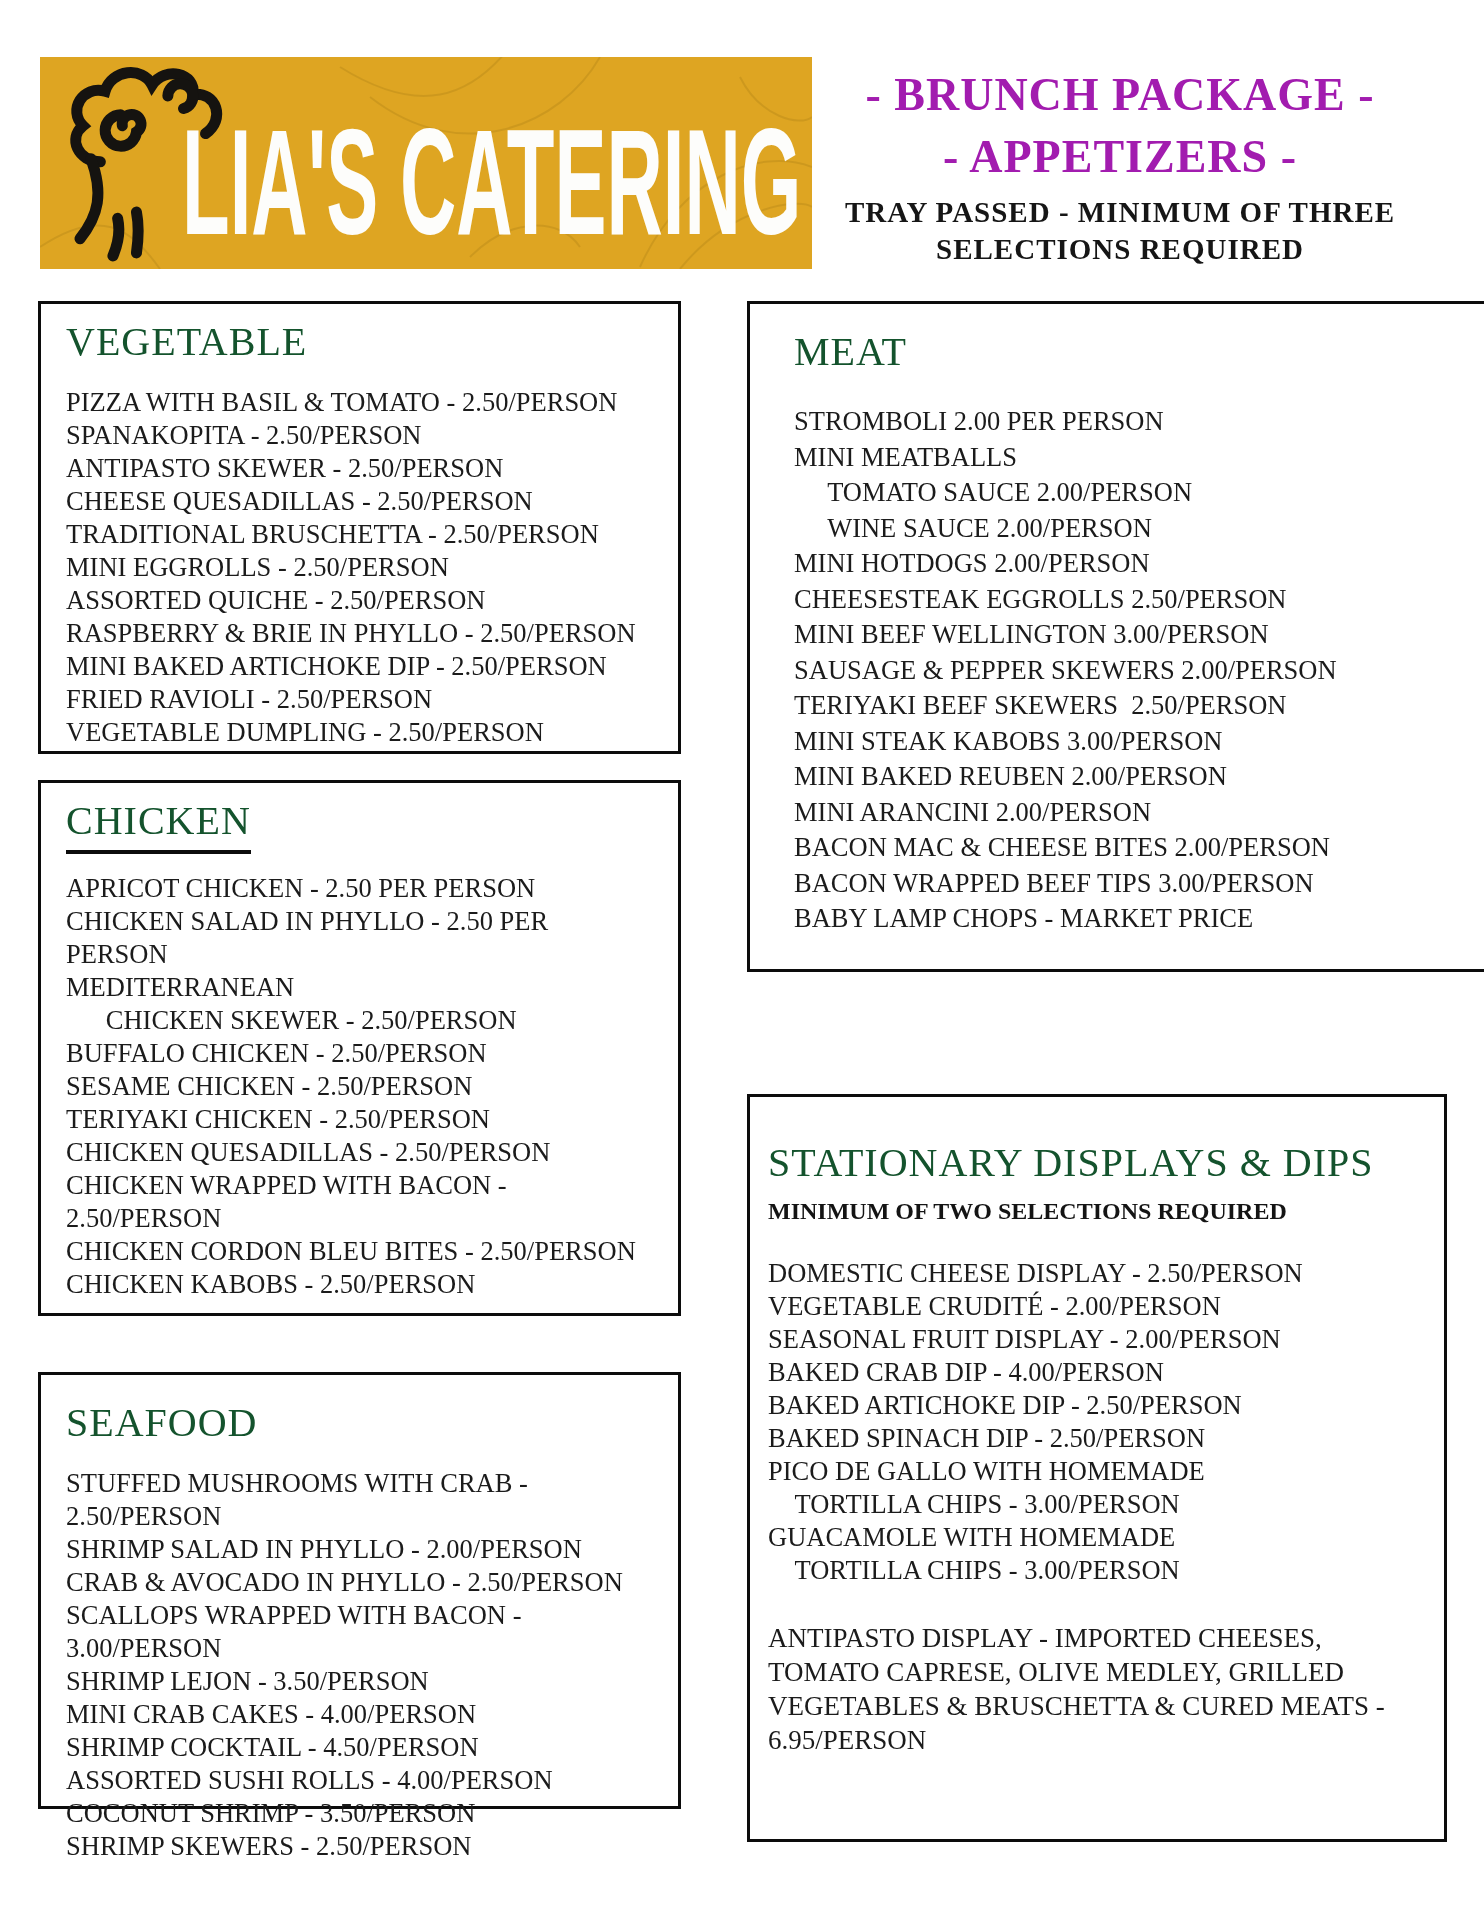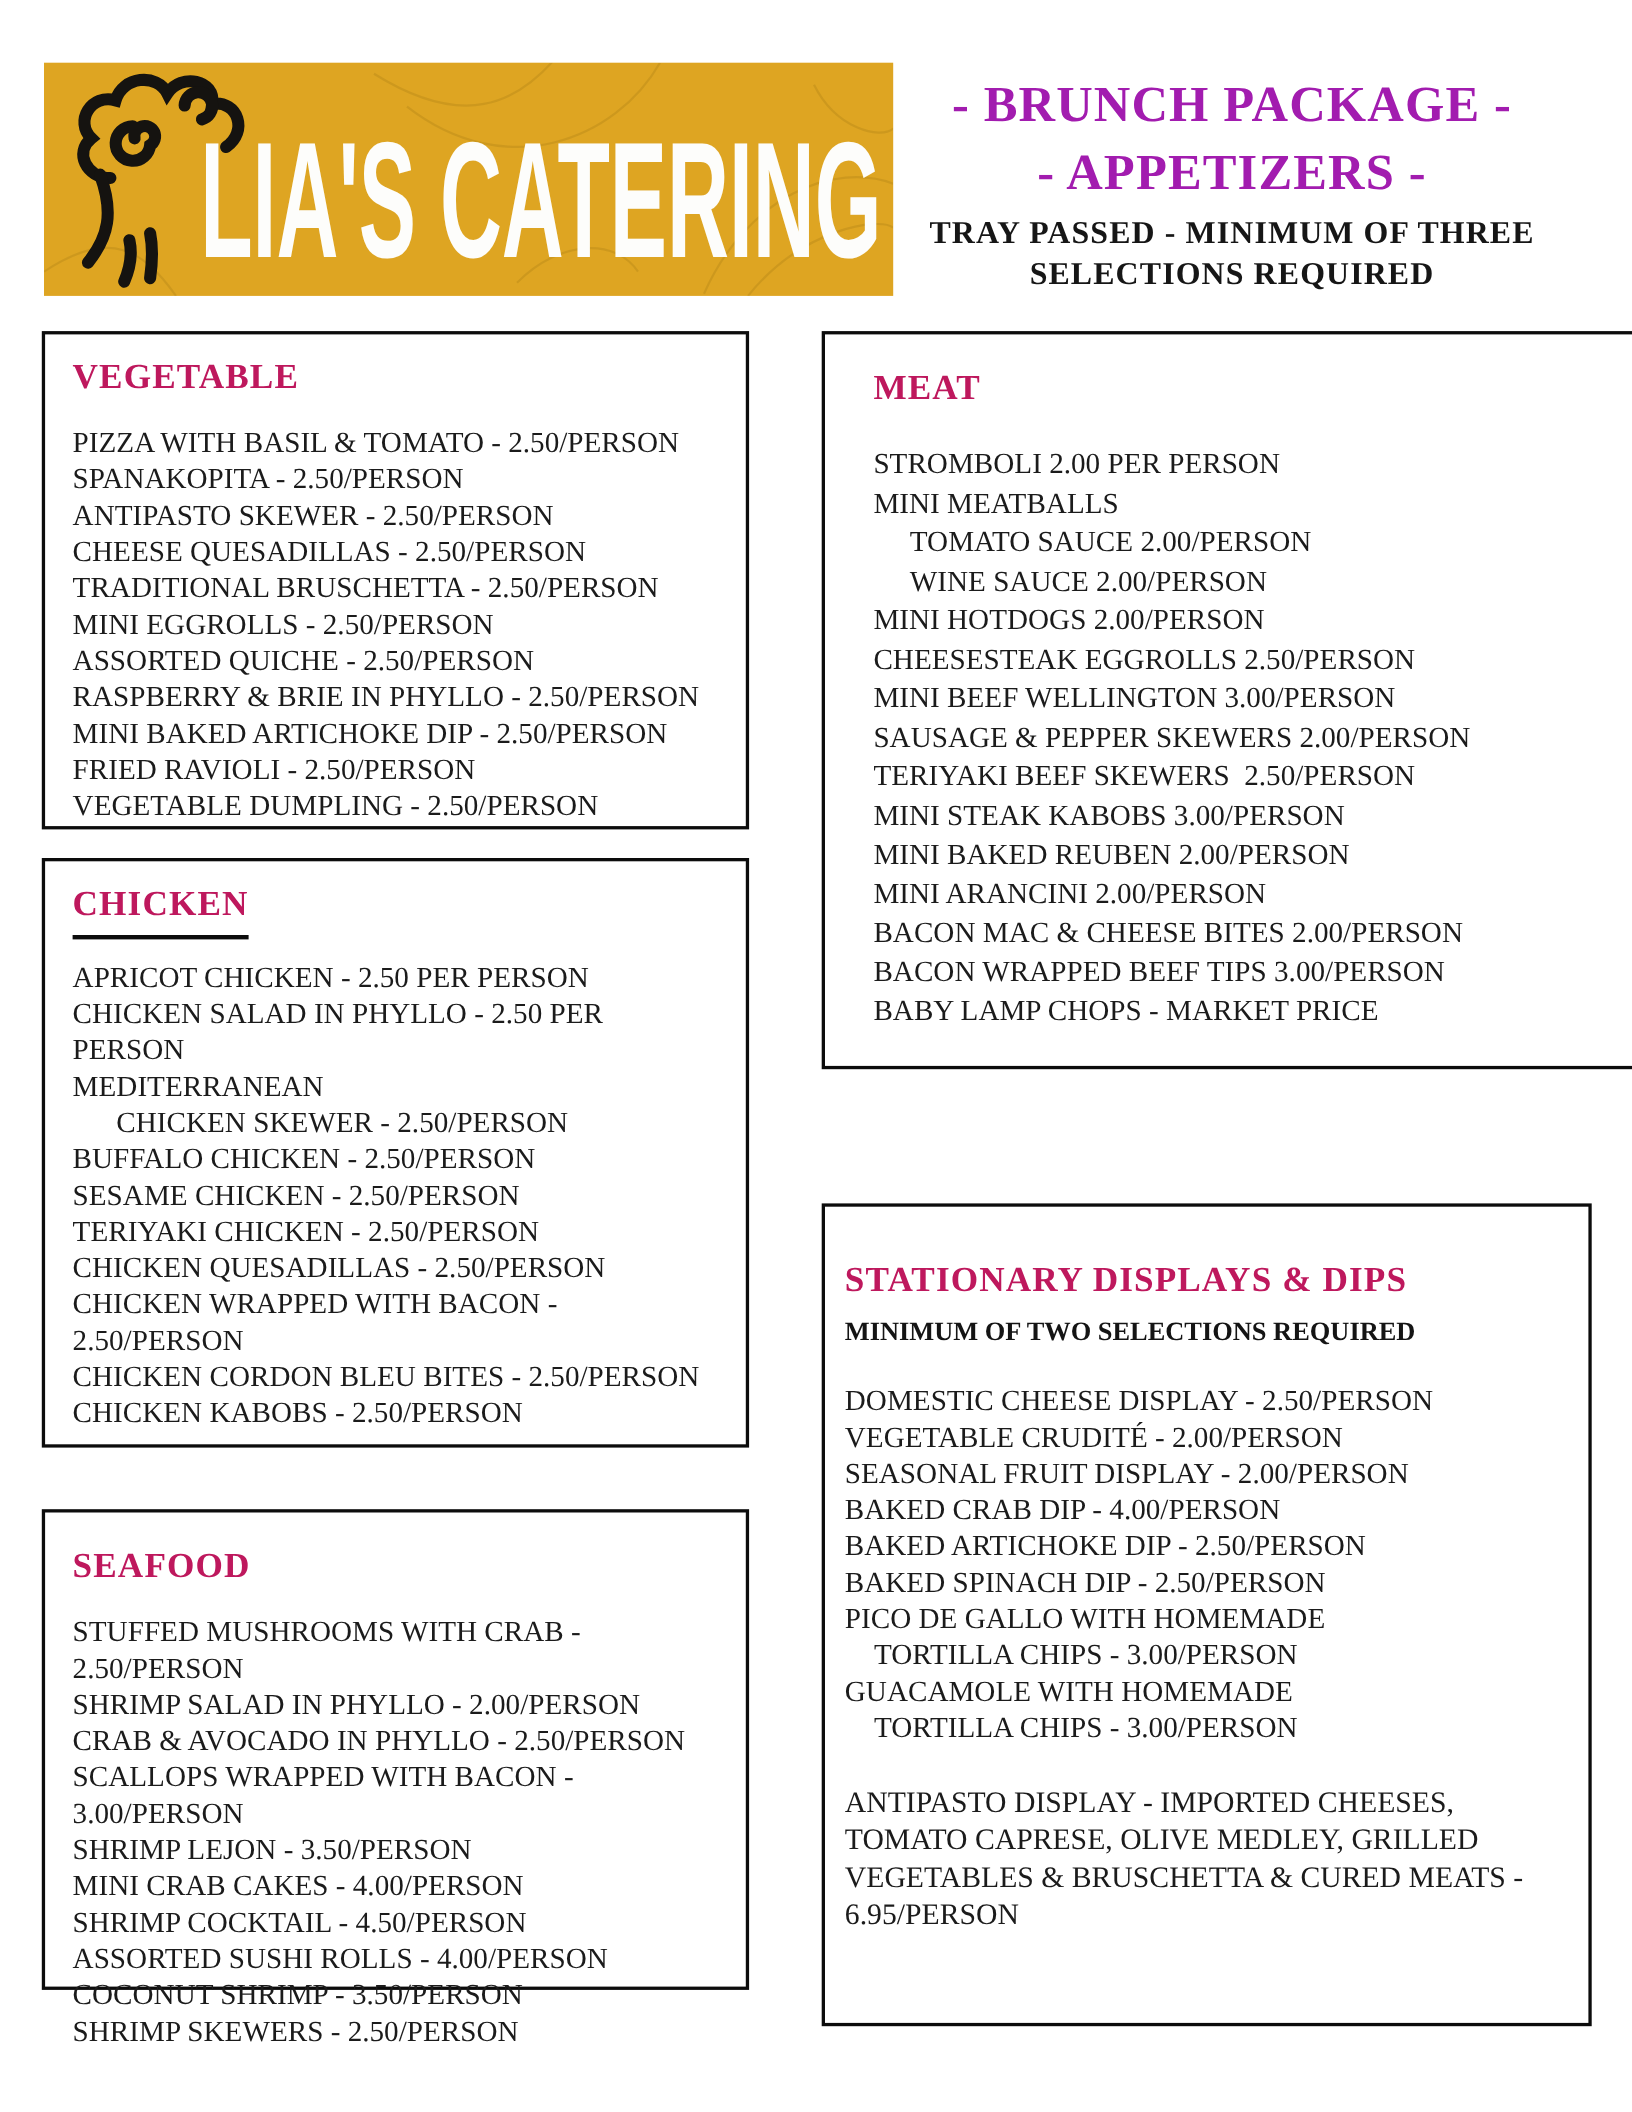--- a/index.html
+++ b/index.html
@@ -16,21 +16,21 @@
          transform:scale(.52,1);transform-origin:left bottom;letter-spacing:0px;}
 
   
   .header-text{position:absolute;left:830px;top:50px;width:580px;text-align:center;}
   .h1{font-size:46px;line-height:62px;font-weight:700;letter-spacing:1px;color:#a21caf;}
   .h3{font-size:29px;line-height:37px;font-weight:700;letter-spacing:1px;margin-top:6px;color:#161616;}
 
   
   .box{position:absolute;border:3px solid #0c0c0c;background:#fff;box-sizing:border-box;
        padding:12px 24px 12px 25px;}
-  .box h2{margin:0;font-size:32px;line-height:52px;font-weight:700;letter-spacing:1px;color:#be185d;}
+  .box h2{margin:0;font-size:40px;line-height:52px;font-weight:400;letter-spacing:1px;color:#14532d;}
   .u{display:inline-block;border-bottom:4px solid #0c0c0c;padding-bottom:3px;}
   .items{margin-top:18px;font-size:26.5px;line-height:33px;white-space:pre-wrap;}
   .item{min-height:33px;}
   .sub{margin:2px 0 0 0;font-size:24px;line-height:40px;font-weight:700;color:#141414;}
   .para{margin-top:34px;font-size:27px;line-height:34px;white-space:pre-wrap;}
 
   .box-vegetable{left:38px;top:287px;width:643px;height:453px;}
   .box-chicken{left:38px;top:766px;width:643px;height:536px;}
   .box-seafood{left:38px;top:1358px;width:643px;height:437px;padding-top:22px;}
   .box-meat{left:747px;top:287px;width:777px;height:671px;padding-top:22px;padding-left:44px;}

